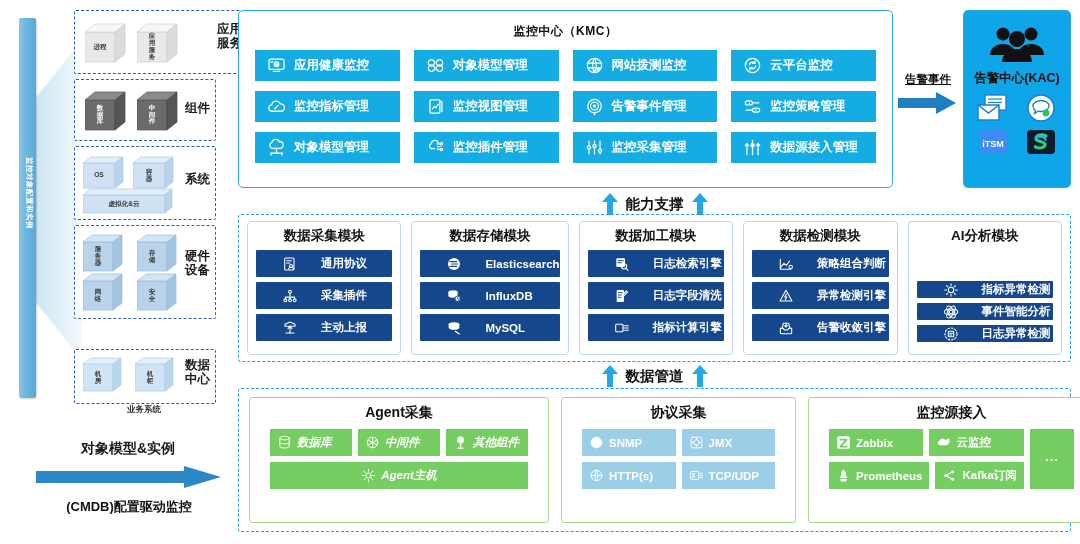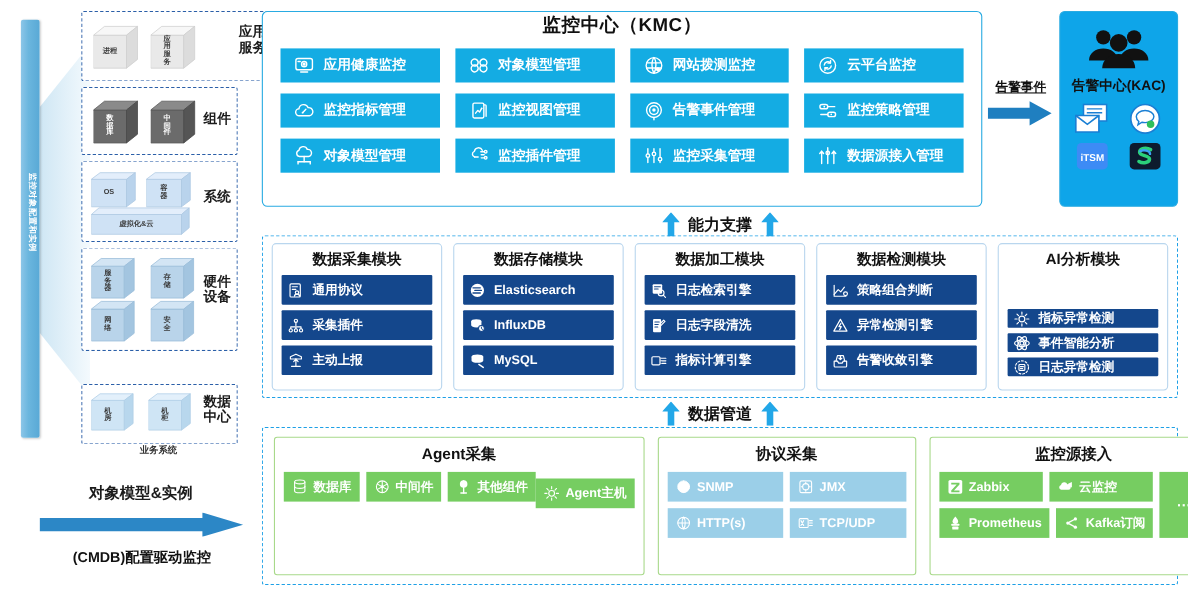--- a/index.html
+++ b/index.html
@@ -41,21 +41,21 @@
   .caption-bus{position:absolute;left:74px;top:404px;width:140px;text-align:center;font-size:8.5px;color:#333;font-weight:600;}
   .cmdb-label{position:absolute;left:28px;top:440px;width:200px;text-align:center;font-size:14px;font-weight:700;color:#1b1b1b;}
   .cmdb-arrow{position:absolute;left:36px;top:466px;width:185px;height:22px;}
   .cmdb-caption{position:absolute;left:24px;top:498px;width:210px;text-align:center;font-size:13px;font-weight:700;color:#111;}
 
   
   .kmc{
     position:absolute;left:238px;top:10px;width:655px;height:178px;
     border:1.6px solid #29abe2;border-radius:5px;background:#fff;box-sizing:border-box;
   }
-  .kmc-title{width:100%;text-align:center;font-size:17px;font-weight:700;color:#111;margin-top:0;letter-spacing:.5px;}
+  .kmc-title{width:100%;text-align:center;font-size:12px;font-weight:700;color:#111;margin-top:12px;letter-spacing:.5px;}
   .kmc-grid{display:grid;grid-template-columns:repeat(4,1fr);gap:10px 14px;padding:10px 16px 0 16px;box-sizing:border-box;}
   .kmc-cell{
     background:#14ace3;height:31px;display:flex;align-items:center;gap:8px;padding-left:12px;
     box-sizing:border-box;
   }
   .kmc-cell .lbl{color:#fff;font-size:12.5px;font-weight:600;white-space:nowrap;}
   .kmc-cell .ic{width:19px;height:19px;flex:0 0 19px;display:block;}
 
   
   .arrow-evt{position:absolute;left:897px;top:72px;width:62px;text-align:center;}
@@ -76,35 +76,35 @@
     border:1.8px dashed #1ea0e6;border-radius:3px;box-sizing:border-box;
     display:flex;gap:10px;padding:6px 8px;
   }
   .mod{
     flex:1;border:1.4px solid #b9d6ee;border-radius:4px;background:#fff;
     display:flex;flex-direction:column;align-items:center;padding:5px 8px 7px;box-sizing:border-box;
   }
   .mod-title{font-size:13.5px;font-weight:700;color:#111;margin-bottom:5px;}
   .mod-item{
     width:100%;height:27px;background:#14478c;margin-bottom:5px;border-radius:1px;
-    display:flex;align-items:center;gap:7px;padding-left:5px;box-sizing:border-box;
+    display:flex;align-items:center;gap:23px;padding-left:26px;box-sizing:border-box;
   }
   .mod-item .lbl{color:#fff;font-size:11.5px;font-weight:600;white-space:nowrap;}
   .mod-item .ic{width:16px;height:16px;flex:0 0 16px;}
 
   
   .pipe-band{position:absolute;left:238px;top:362px;width:833px;height:28px;display:flex;align-items:center;justify-content:center;gap:8px;}
   .pipe-band .t{font-size:14.5px;font-weight:700;color:#111;}
   .bot{
     position:absolute;left:238px;top:388px;width:833px;height:144px;
     border:1.8px dashed #1ea0e6;border-radius:3px;box-sizing:border-box;
     display:flex;gap:12px;padding:8px 10px;
   }
   .grp{border:1.4px solid #a8d98a;border-radius:3px;background:#fff;box-sizing:border-box;
-    display:flex;flex-direction:column;align-items:center;padding:6px 8px 8px;}
+    display:flex;flex-direction:column;align-items:center;padding:6px 20px 8px;}
   .grp-title{font-size:14px;font-weight:700;color:#111;margin-bottom:7px;}
   .chip{
     display:flex;align-items:center;gap:5px;padding:0 7px;height:27px;box-sizing:border-box;
     font-size:11.5px;font-weight:600;color:#fff;white-space:nowrap;
   }
   .chip .ic{width:15px;height:15px;flex:0 0 15px;}
   .green{background:#76cd61;}
   .blue{background:#9bcfe8;}
   .grp-a{flex:0 0 300px;}
   .grp-b{flex:0 0 235px;}
@@ -613,21 +613,21 @@
     <div class="t">数据管道</div>
     <svg width="16" height="22" viewBox="0 0 16 22">
       <polygon points="8,0 16,9 11,9 11,22 5,22 5,9 0,9" fill="#22a7e8"></polygon>
     </svg>
   </div>
 
   <div class="bot" id="bottom-layer">
       <div class="grp grp-a">
         <div class="grp-title">Agent采集</div>
         <div style="display: flex; width: 100%; gap: 6px;">
-          <div style="flex: 1 1 0%; display: flex; flex-direction: row;">
+          <div style="flex: 1 1 0%; display: flex; flex-direction: column; font-style: italic;">
             <div class="row">
               <div class="chip green" style="flex: 1 1 0%;">
                 <svg class="ic" viewBox="0 0 24 24" fill="none" stroke="currentColor" stroke-width="1.6" stroke-linecap="round" stroke-linejoin="round">
                   <ellipse cx="12" cy="5" rx="7.5" ry="2.8"></ellipse>
                   <path d="M4.5 5v6.5c0 1.6 3.4 2.8 7.5 2.8s7.5-1.2 7.5-2.8V5"></path>
                   <path d="M4.5 11.5V18c0 1.6 3.4 2.8 7.5 2.8s7.5-1.2 7.5-2.8v-6.5"></path>
                 </svg>
                 <span>数据库</span>
               </div>
               <div class="chip green" style="flex: 1 1 0%;">

